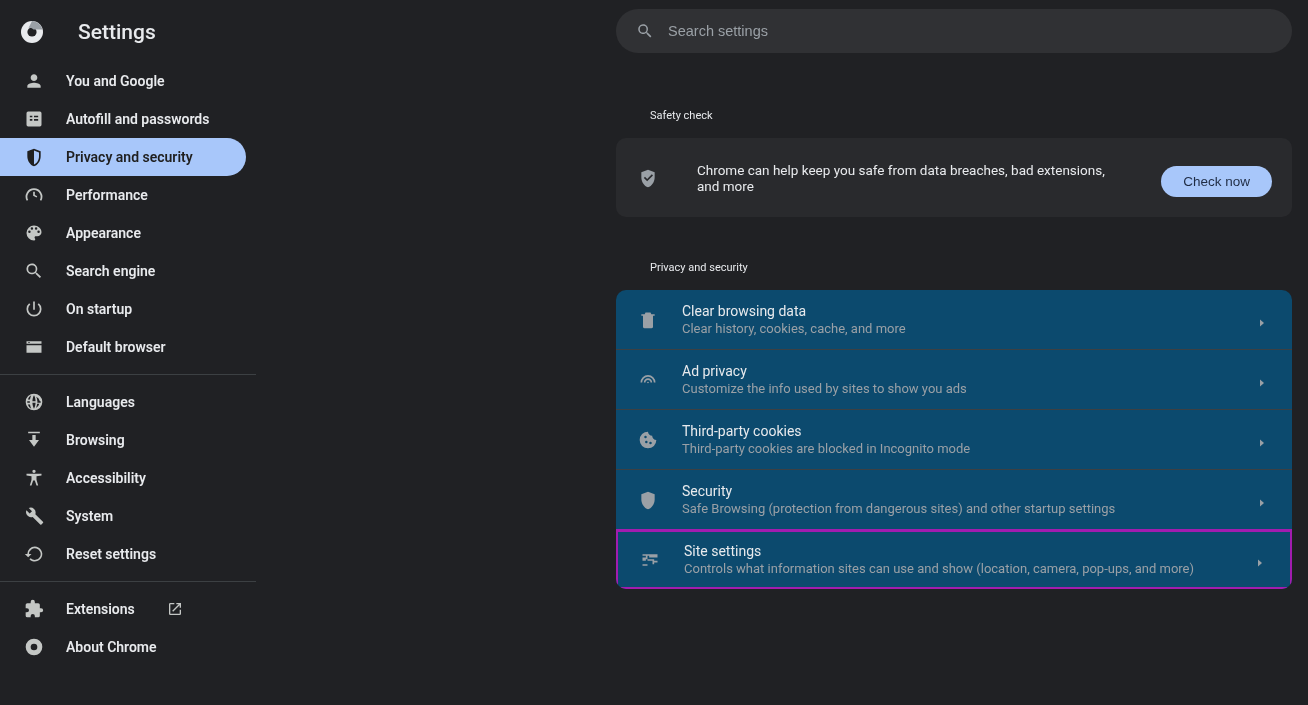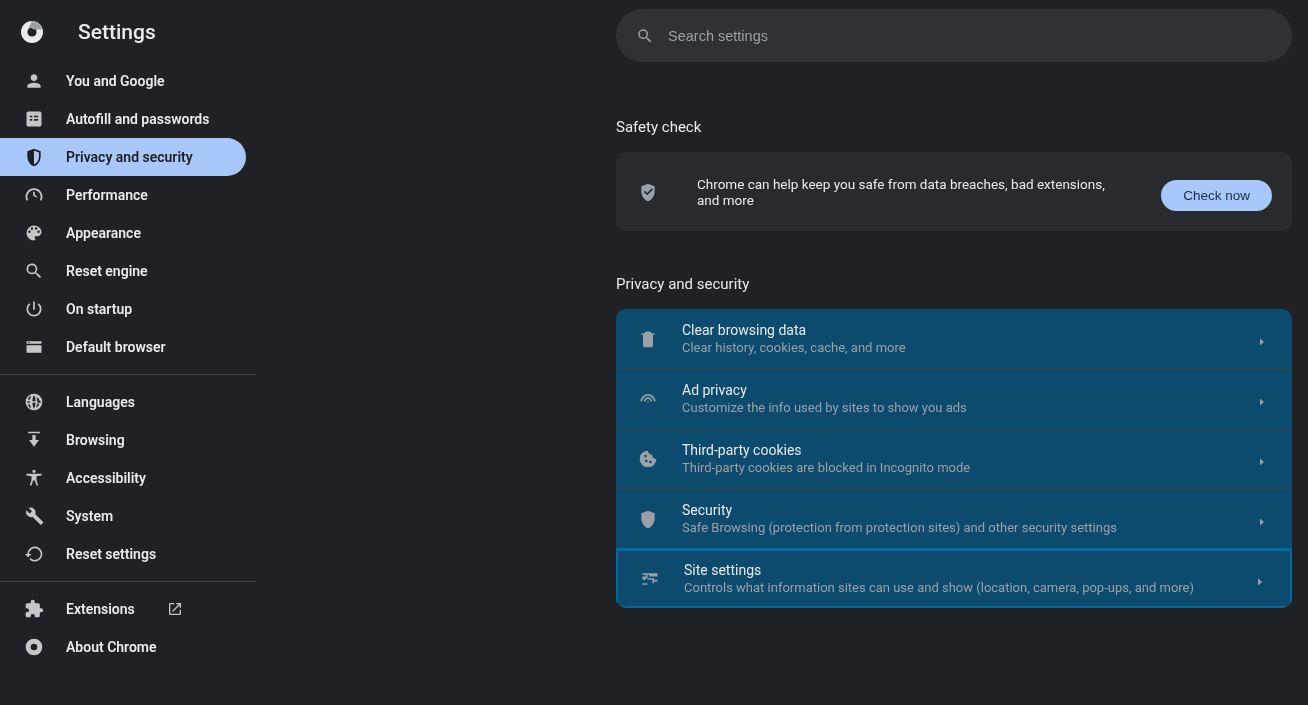--- a/index.html
+++ b/index.html
@@ -67,21 +67,21 @@
     }
     .ext-icon {
       margin-left: 10px;
       width: 16px;
       height: 16px;
     }
     .main { flex: 1; display: flex; flex-direction: column; }
     .search-bar-wrap { padding: 9px 16px 0 0; }
     .search-bar {
       background: #303134;
-      height: 53px;
+      height: 44px;
       border-radius: 40px;
       display: flex;
       align-items: center;
       padding: 0 20px;
       gap: 14px;
       margin-left: 360px;
     }
     .search-bar .sicon { width: 18px; height: 18px; }
     .search-bar .sicon svg { fill: #9aa0a6; width: 18px; height: 18px; }
     .search-bar input {
@@ -92,24 +92,25 @@
       font-size: 14.5px;
       flex: 1;
     }
     .search-bar input::placeholder { color: #9aa0a6; }
     .content {
       margin-left: 360px;
       margin-right: 16px;
       padding-top: 56px;
     }
     .section-title {
-      font-size: 15px;
+      font-size: 11px;
       color: #e8eaed;
       font-weight: 400;
       margin-bottom: 16px;
+      margin-left: 34px;
     }
     .safety-card {
       background: #292a2d;
       border-radius: 10px;
       padding: 20px 20px 20px 22px;
       display: flex;
       align-items: center;
       gap: 39px;
       margin-bottom: 44px;
     }
@@ -139,21 +140,21 @@
     .list-row {
       display: flex;
       align-items: center;
       padding: 13px 24px 13px 22px;
       gap: 24px;
       border-bottom: 1px solid #3c4043;
       cursor: pointer;
     }
     .list-row:last-child { border-bottom: none; }
     .list-row.highlighted {
-      border: 3px solid #0369a1;
+      border: 3px solid #a21caf;
       margin: -1px;
       border-radius: 0 0 2px 2px;
       z-index: 2;
       position: relative;
       padding-top: 11px;
       padding-bottom: 11px;
     }
     .licon { width: 20px; height: 20px; display:flex; align-items:center; justify-content:center; flex-shrink:0; }
     .licon svg { fill: #9aa0a6; width: 20px; height: 20px; }
     .row-text { flex: 1; }
@@ -216,21 +217,21 @@
         </svg>
       </span>
     <span>Appearance</span>
   </div>
   <div class="nav-item">
     <span class="icon">
         <svg viewBox="0 0 24 24">
           <path d="M15.5 14h-.8l-.3-.3a6.5 6.5 0 1 0-.7.7l.3.3v.8l5 5 1.5-1.5-5-5zM9.5 14a4.5 4.5 0 1 1 0-9 4.5 4.5 0 0 1 0 9z"></path>
         </svg>
       </span>
-    <span>Reset engine</span>
+    <span>Search engine</span>
   </div>
   <div class="nav-item">
     <span class="icon">
         <svg viewBox="0 0 24 24">
           <path d="M13 3h-2v10h2V3zm4.8 2.2l-1.4 1.4A7 7 0 1 1 7.6 6.6L6.2 5.2a9 9 0 1 0 11.6 0z"></path>
         </svg>
       </span>
     <span>On startup</span>
   </div>
   <div class="nav-item">
@@ -374,21 +375,21 @@
             </svg></span>
       </div>
       <div class="list-row">
         <span class="licon">
             <svg viewBox="0 0 24 24">
               <path d="M12 2L4 5v6c0 5.5 3.4 10.7 8 12 4.6-1.3 8-6.5 8-12V5l-8-3z"></path>
             </svg>
           </span>
         <div class="row-text">
           <div class="row-title">Security</div>
-          <div class="row-sub">Safe Browsing (protection from protection sites) and other security settings</div>
+          <div class="row-sub">Safe Browsing (protection from dangerous sites) and other startup settings</div>
         </div>
         <span class="chev"><svg viewBox="0 0 24 24">
               <path d="M8 5l8 7-8 7z"></path>
             </svg></span>
       </div>
       <div class="list-row highlighted">
         <span class="licon">
             <svg viewBox="0 0 24 24">
               <path d="M3 17h6v2H3v-2zm0-6h12v2H3v-2zm0-6h18v2H3V5zm14 12v-2h4v-2h-4v-2h-2v6h2zm-6-8V7h10v2H11zm-2 2V7H7v2H3v2h4v2h2v-2z"></path>
             </svg>

